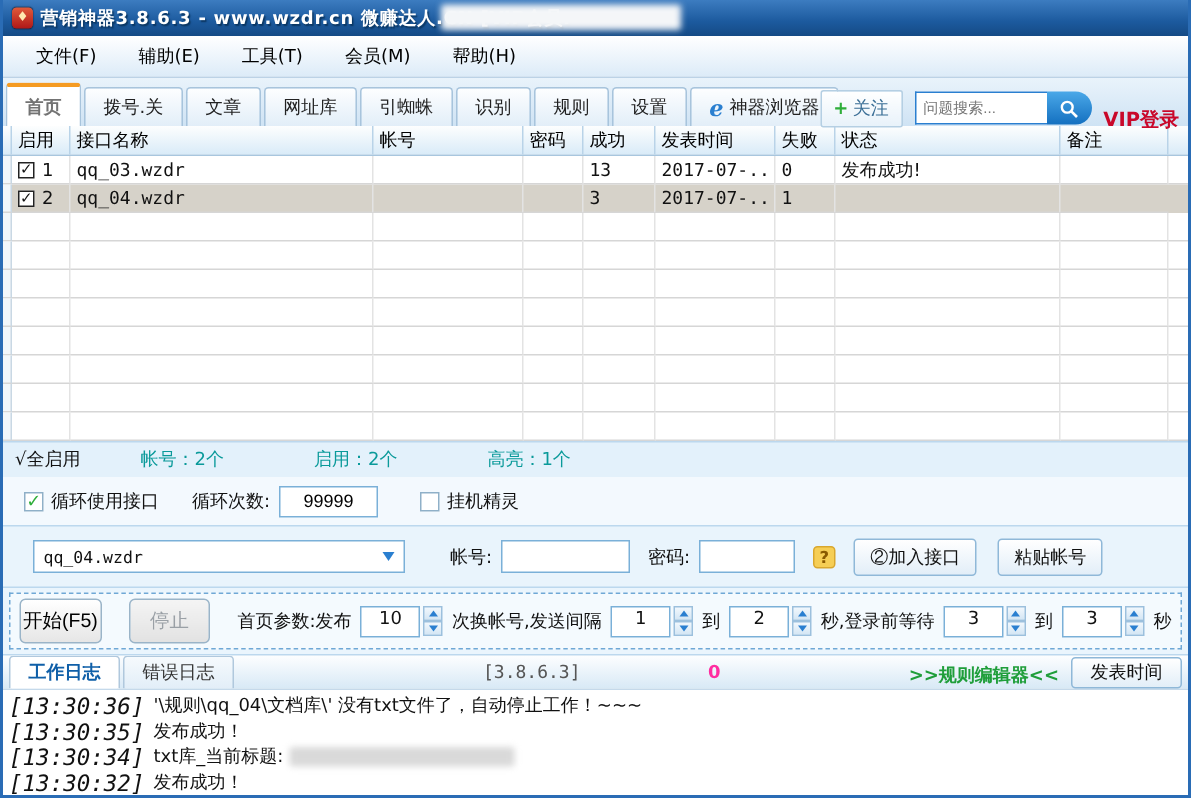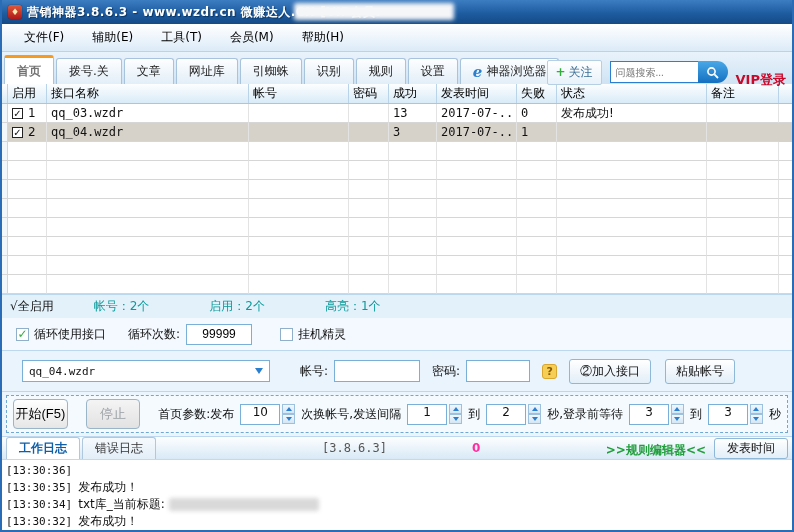--- a/index.html
+++ b/index.html
@@ -80,21 +80,21 @@
   .logtabs { height:24px; background:linear-gradient(#fdfeff,#d8e9f6); border-top:1px solid #bcd8ee; border-bottom:1px solid #c5d9ea; display:flex; align-items:flex-end; padding:0 4px; position:relative; }
   .ltab { height:22px; display:flex; align-items:center; padding:0 12px; margin-right:2px; border:1px solid #b0c8dd; border-bottom:none; border-radius:3px 3px 0 0; background:linear-gradient(#f6fafd,#e2eef8); color:#333; }
   .ltab.active { background:#fff; color:#0f5fa8; font-weight:bold; }
   .log-version { position:absolute; left:320px; top:4px; color:#555; font-family:"DejaVu Sans Mono","Liberation Mono",monospace; }
   .log-count { position:absolute; left:470px; top:4px; color:#ff2da0; font-weight:bold; }
   .editor-link { position:absolute; right:86px; top:5px; color:#1f9e3a; font-weight:bold; }
   .save-btn { position:absolute; right:4px; top:1px; height:21px; padding:0 12px; }
 
   .logarea { height:70px; background:#fff; padding:2px 4px; overflow:hidden; }
   .logline { height:17px; display:flex; align-items:center; white-space:nowrap; font-size:12px; }
-  .logline .t { font-family:"DejaVu Sans Mono","Liberation Mono",monospace; font-size:11px; margin-right:6px; }
+  .logline .t { font-family:"DejaVu Sans Mono","Liberation Mono",monospace; font-size:15px; margin-right:6px;font-style:italic; }
   .redact-log { display:inline-block; width:150px; height:13px; background:#d9d9d9; border-radius:2px; filter:blur(2px); margin-left:4px; }
 </style>
 </head>
 <body>
 
 <div id="win">
 
   <div class="titlebar">
     <div class="app-icon">♦</div>
     <div class="title-text">营销神器3.8.6.3 - www.wzdr.cn 微赚达人.CN [VIP会员:</div>
@@ -399,20 +399,21 @@
     <div class="ltab">错误日志</div>
     <div class="log-version">[3.8.6.3]</div>
     <div class="log-count">0</div>
     <div class="editor-link">&gt;&gt;规则编辑器&lt;&lt;</div>
     <button class="btn save-btn">发表时间</button>
   </div>
 
   <div class="logarea">
     <div class="logline">
       <span class="t">[13:30:36]</span>
+      <span>'\规则\qq_04\文档库\' 没有txt文件了，自动停止工作！~~~</span>
     </div>
     <div class="logline">
       <span class="t">[13:30:35]</span>
       <span>发布成功！</span>
     </div>
     <div class="logline">
       <span class="t">[13:30:34]</span>
       <span>txt库_当前标题:</span>
       <span class="redact-log"></span>
     </div>

